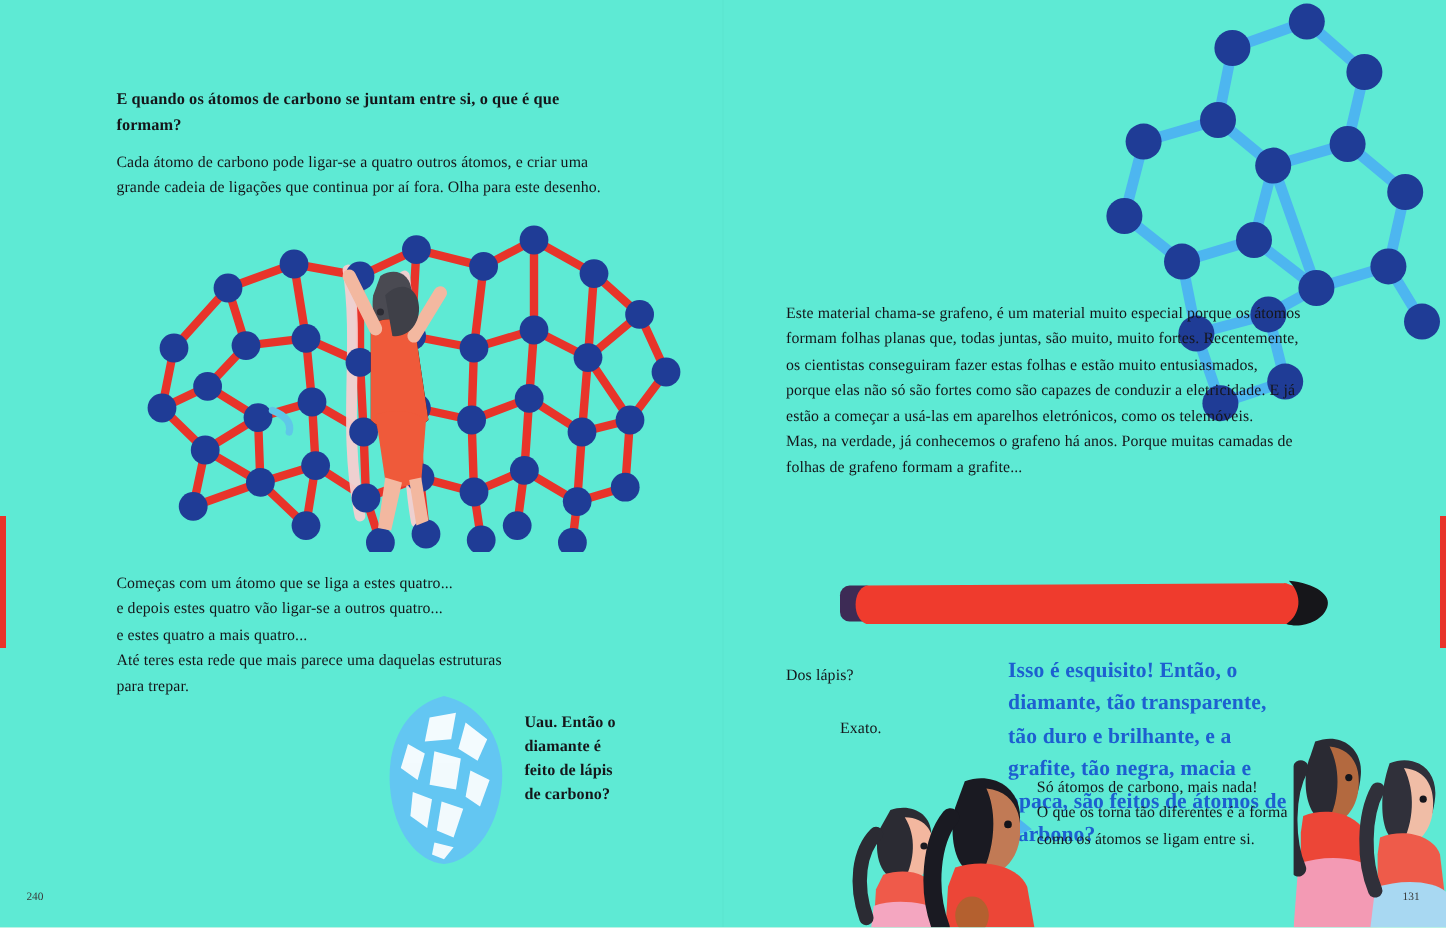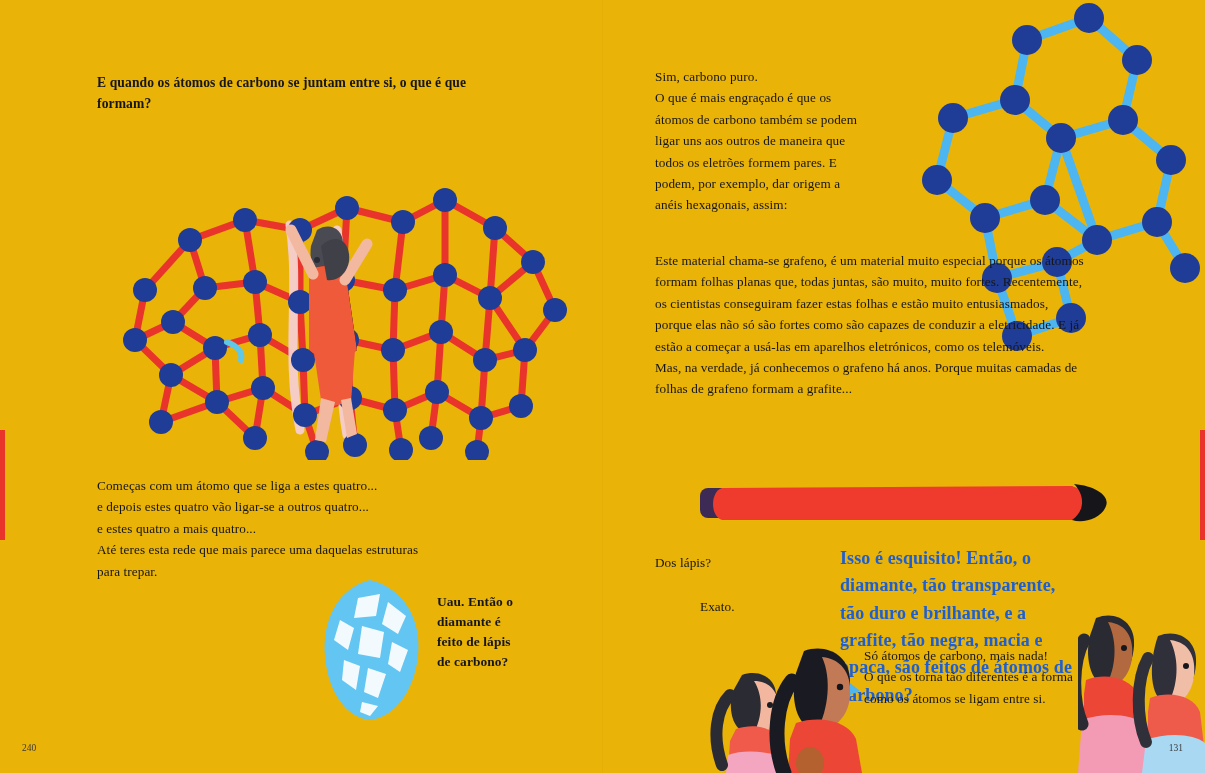--- a/index.html
+++ b/index.html
@@ -4,21 +4,21 @@
 <style>
   html, body {
     margin: 0;
     padding: 0;
     background: #fdf8f2;
   }
   .page {
     position: relative;
     width: 1205px;
     height: 773px;
-    background: #eab308;
+    background: #5eead4;
     overflow: hidden;
     font-family: "Liberation Serif", serif;
     color: #1a1a1a;
   }
   
   .spine {
     position: absolute;
     left: 602px;
     top: 0;
     width: 1px;
@@ -65,20 +65,21 @@
 <body>
 
 <div class="page">
 
   <div class="spine"></div>
   <div class="edge-bar left"></div>
   <div class="edge-bar right"></div>
 
   <div class="txt bold" style="left:97px; top:72px; width:420px; font-size:13.6px; line-height:1.55;">E quando os átomos de carbono se juntam entre si, o que é que formam?</div>
 
+  <div class="txt" style="left:97px; top:124px; width:420px;">Cada átomo de carbono pode ligar-se a quatro outros átomos, e criar uma grande cadeia de ligações que continua por aí fora. Olha para este desenho.</div>
 
   <div class="abs" style="left:85px; top:170px; width:500px; height:290px;">
     <svg width="500" height="290" viewBox="0 0 500 290">
       <g stroke="#e8342a" stroke-width="7" stroke-linecap="round" fill="none">
         <line x1="60" y1="120" x2="105" y2="70"></line>
         <line x1="105" y1="70" x2="160" y2="50"></line>
         <line x1="160" y1="50" x2="215" y2="60"></line>
         <line x1="215" y1="60" x2="262" y2="38"></line>
         <line x1="262" y1="38" x2="318" y2="52"></line>
         <line x1="318" y1="52" x2="360" y2="30"></line>
@@ -232,22 +233,20 @@
         <polygon points="50,92 68,98 60,122 46,116"></polygon>
         <polygon points="44,126 60,130 52,140 42,136"></polygon>
       </g>
     </svg>
   </div>
 
   <div class="txt bold" style="left:437px; top:592px; width:90px; font-size:13.4px; line-height:1.5;">Uau. Então o diamante é feito de lápis de carbono?</div>
 
   <div class="folio left">240</div>
 
-  <div class="txt" style="left:655px; top:66px; width:215px; white-space:pre-line;">Sim, carbono puro.
-O que é mais engraçado é que os átomos de carbono também se podem ligar uns aos outros de maneira que todos os eletrões formem pares. E podem, por exemplo, dar origem a anéis hexagonais, assim:</div>
 
   <div class="abs" style="left:875px; top:0px; width:330px; height:385px;">
     <svg width="330" height="385" viewBox="0 0 330 385">
       <g stroke="#4db6f0" stroke-width="9" stroke-linecap="round" fill="none">
         <line x1="152" y1="40" x2="214" y2="18"></line>
         <line x1="214" y1="18" x2="262" y2="60"></line>
         <line x1="262" y1="60" x2="248" y2="120"></line>
         <line x1="248" y1="120" x2="186" y2="138"></line>
         <line x1="186" y1="138" x2="140" y2="100"></line>
         <line x1="140" y1="100" x2="152" y2="40"></line>

